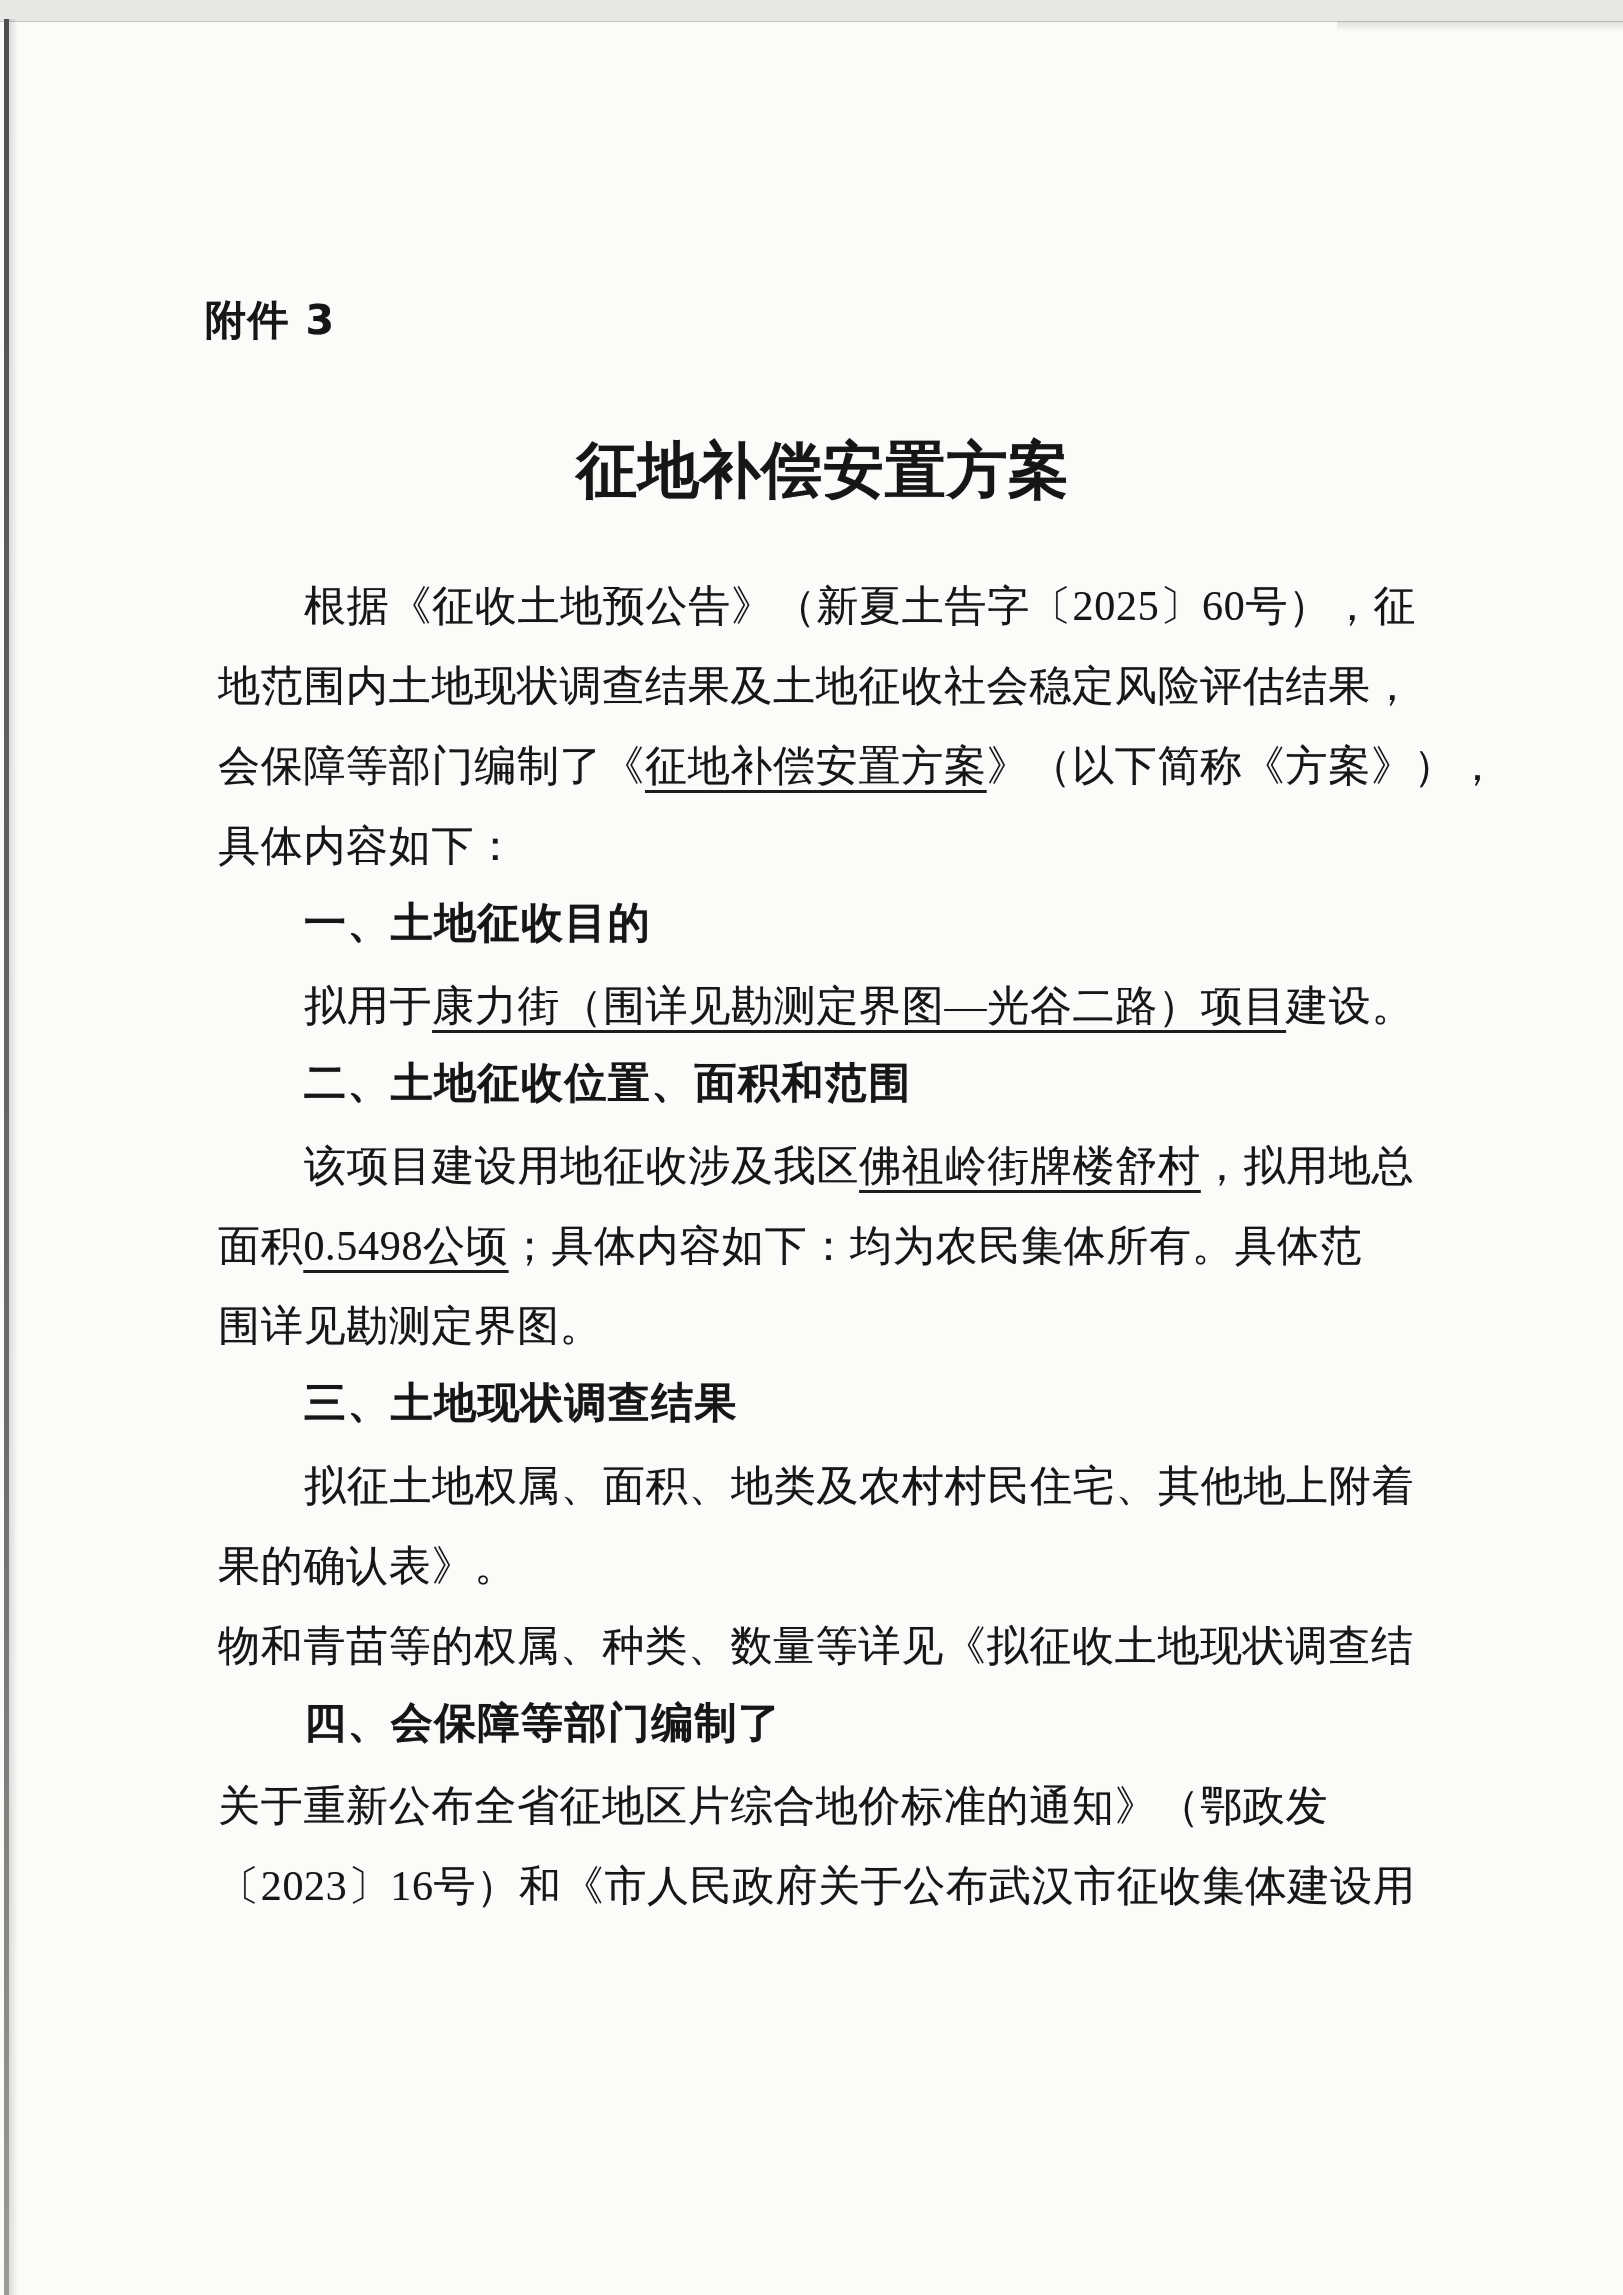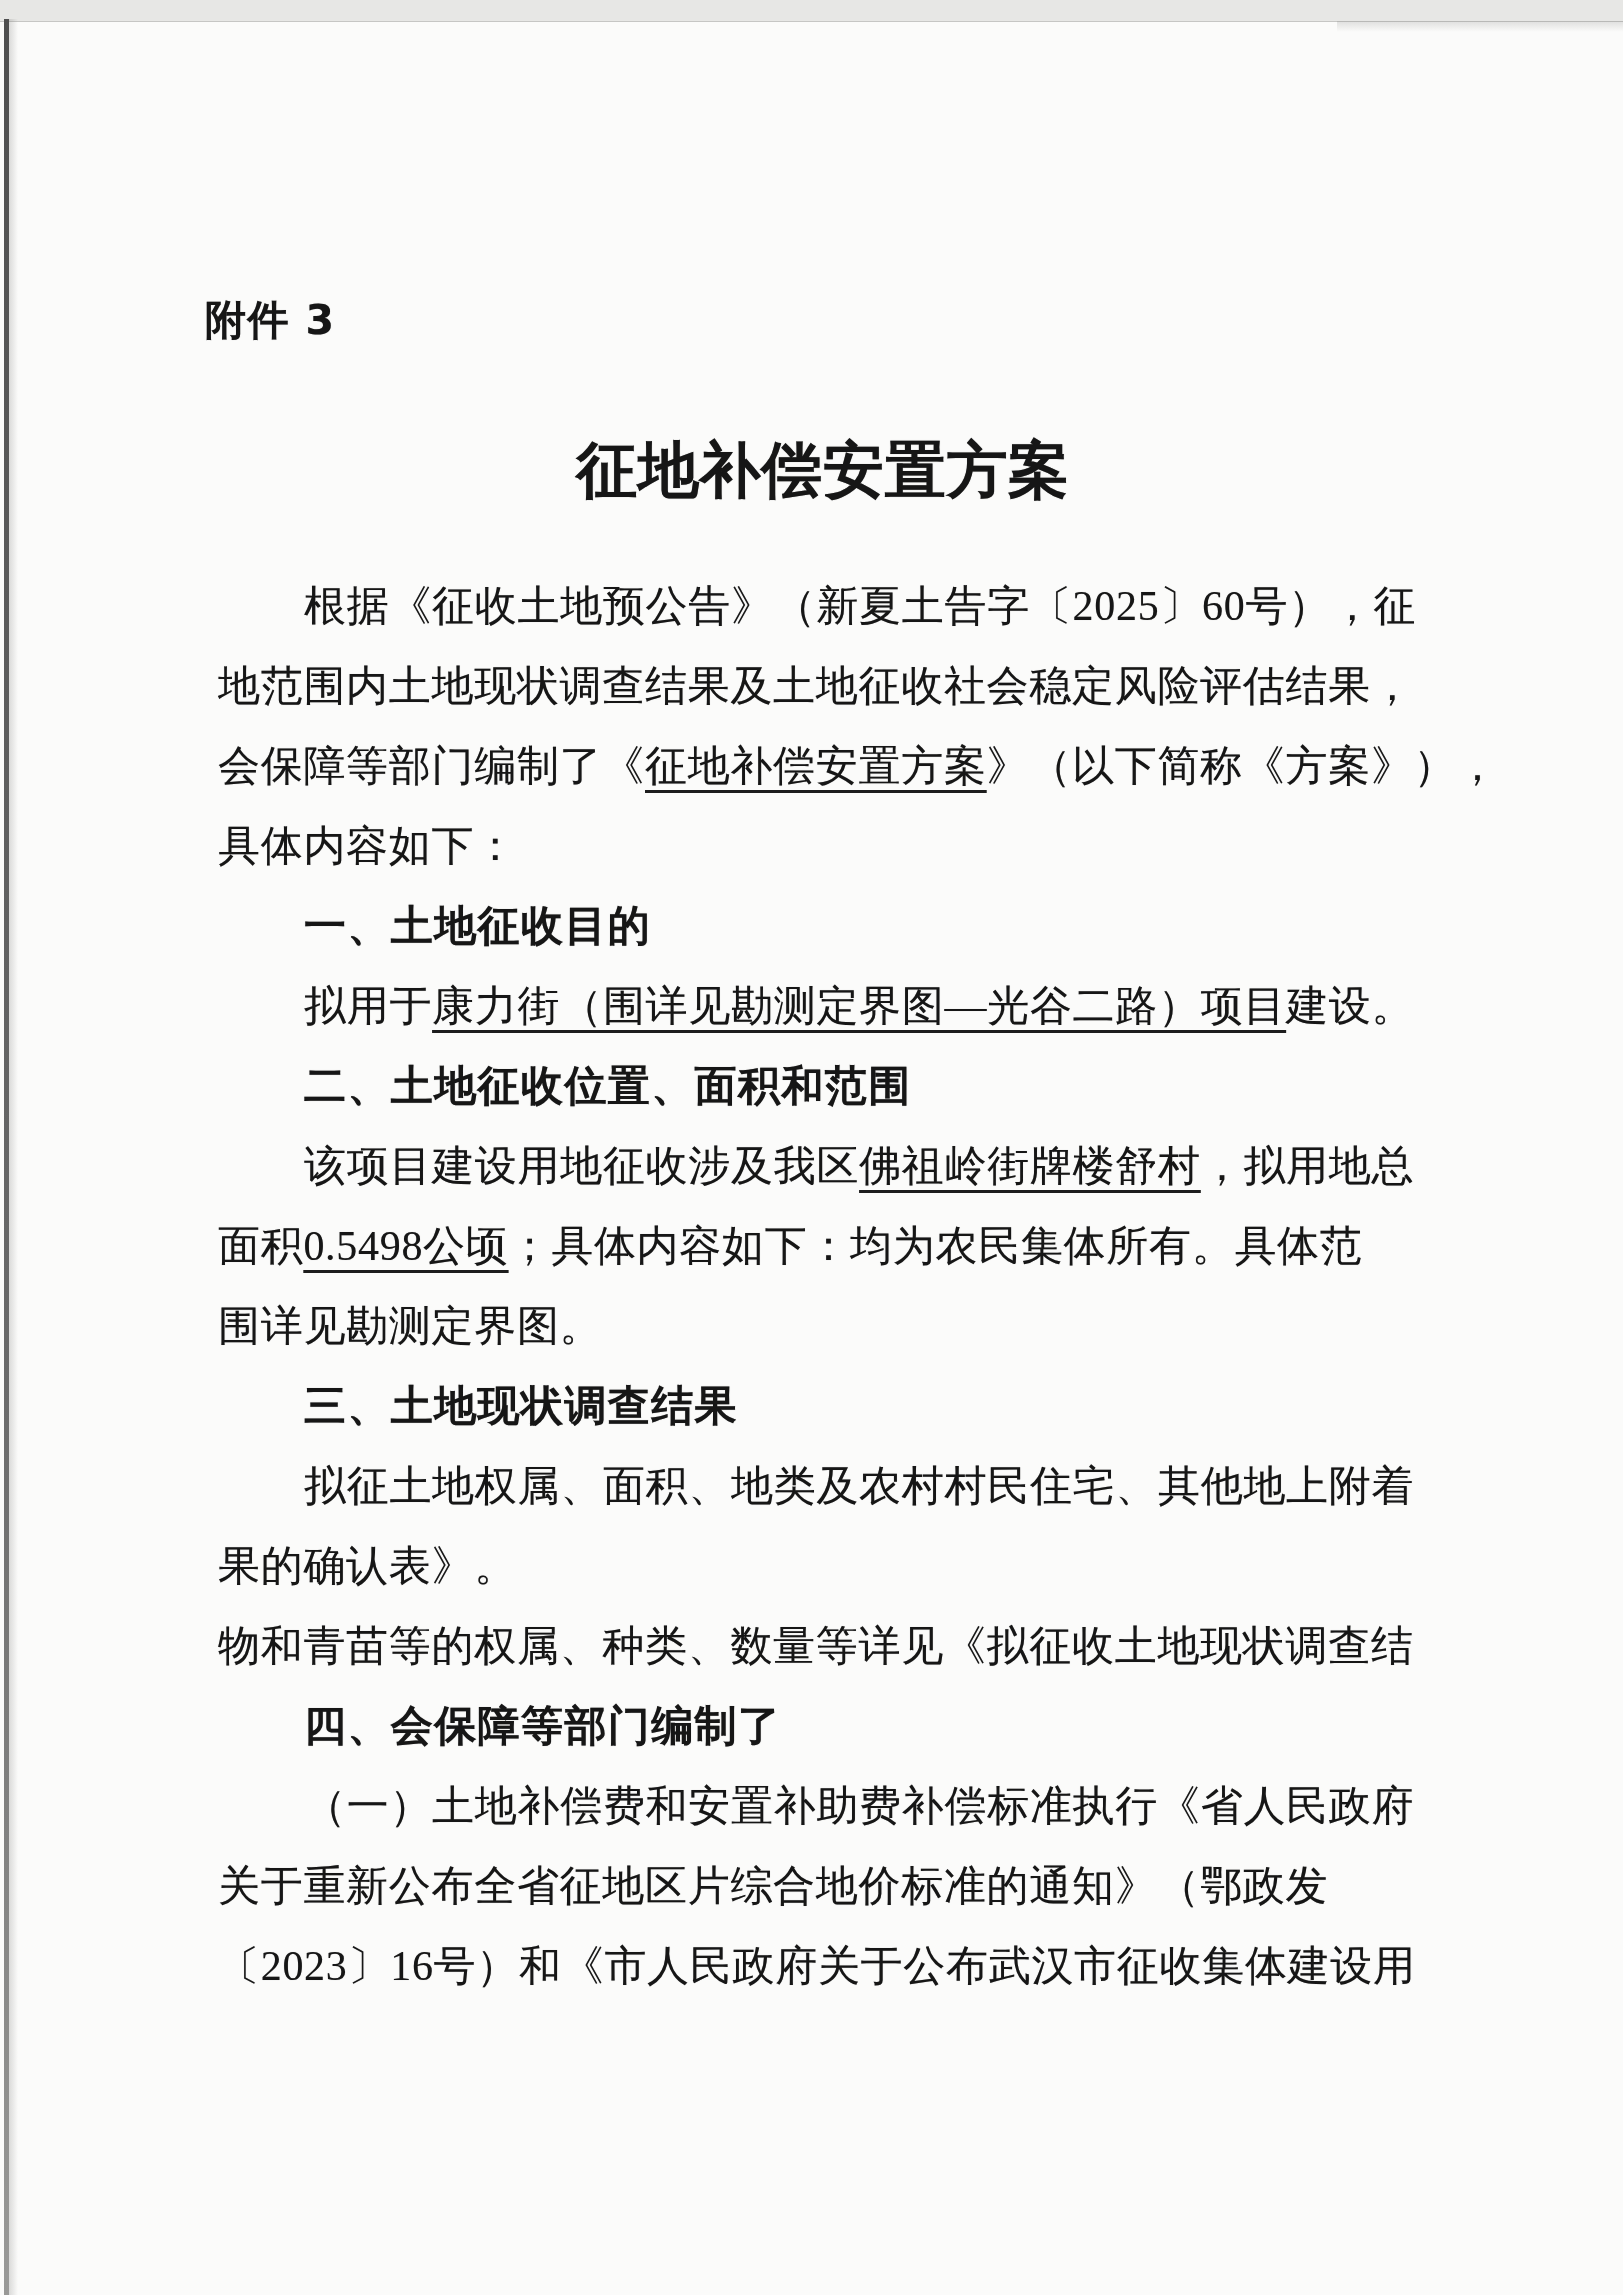--- a/index.html
+++ b/index.html
@@ -63,21 +63,21 @@
   }
   .line{
     height:80px;line-height:80px;
     font-size:42px;
     letter-spacing:0.7px;
     white-space:nowrap;
     text-shadow:0 0 0.7px rgba(0,0,0,.4);
   }
   .line.indent{padding-left:86px;}
   .line.bold{
-    font-family:Liberation Sans, sans-serif;
+    font-family:Liberation Mono, monospace;
     font-weight:700;
     letter-spacing:1.4px;
     text-shadow:0 0 0.7px rgba(0,0,0,.5);
   }
   .u{
     text-decoration:underline;
     text-decoration-thickness:3.4px;
     text-underline-offset:9.5px;
     text-decoration-color:#1d1d1d;
   }
@@ -104,18 +104,17 @@
       <div class="line indent"><span>拟用于</span><span class="u">康力街（围详见勘测定界图—光谷二路）项目</span><span>建设。</span></div>
       <div class="line indent bold"><span>二、土地征收位置、面积和范围</span></div>
       <div class="line indent"><span>该项目建设用地征收涉及我区</span><span class="u">佛祖岭街牌楼舒村</span><span>，拟用地总</span></div>
       <div class="line"><span>面积</span><span class="u">0.5498公顷</span><span>；具体内容如下：均为农民集体所有。具体范</span></div>
       <div class="line"><span>围详见勘测定界图。</span></div>
       <div class="line indent bold"><span>三、土地现状调查结果</span></div>
       <div class="line indent"><span>拟征土地权属、面积、地类及农村村民住宅、其他地上附着</span></div>
       <div class="line"><span>果的确认表》。</span></div>
       <div class="line"><span>物和青苗等的权属、种类、数量等详见《拟征收土地现状调查结</span></div>
       <div class="line indent bold"><span>四、会保障等部门编制了</span></div>
-      <div class="line indent"><span>（一）土地补偿费和安置补助费补偿标准执行《省人民政府</span></div>
       <div class="line"><span>关于重新公布全省征地区片综合地价标准的通知》（鄂政发</span></div>
       <div class="line"><span>〔2023〕16号）和《市人民政府关于公布武汉市征收集体建设用</span></div>
     </div>
 </div>
 
 
 </body></html>

